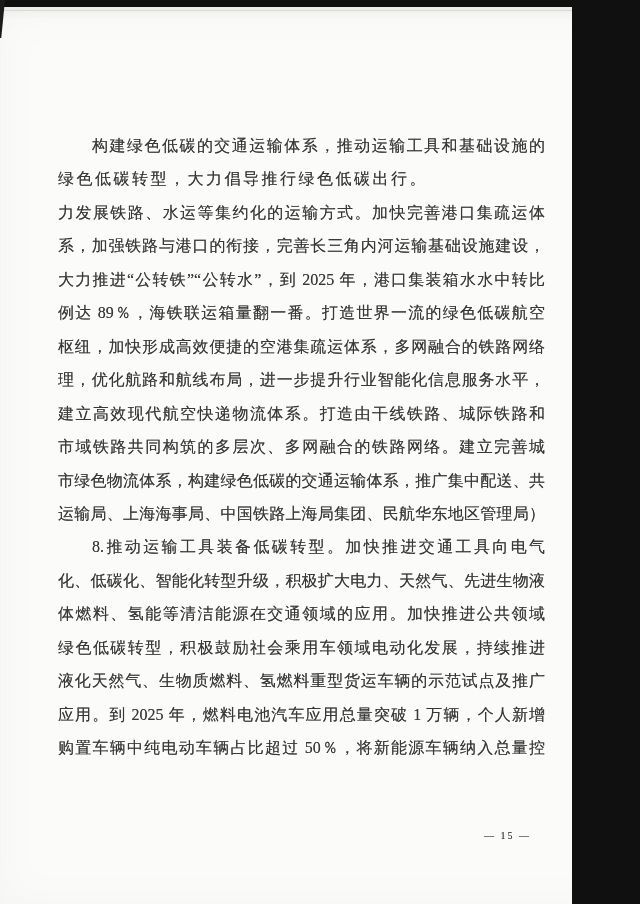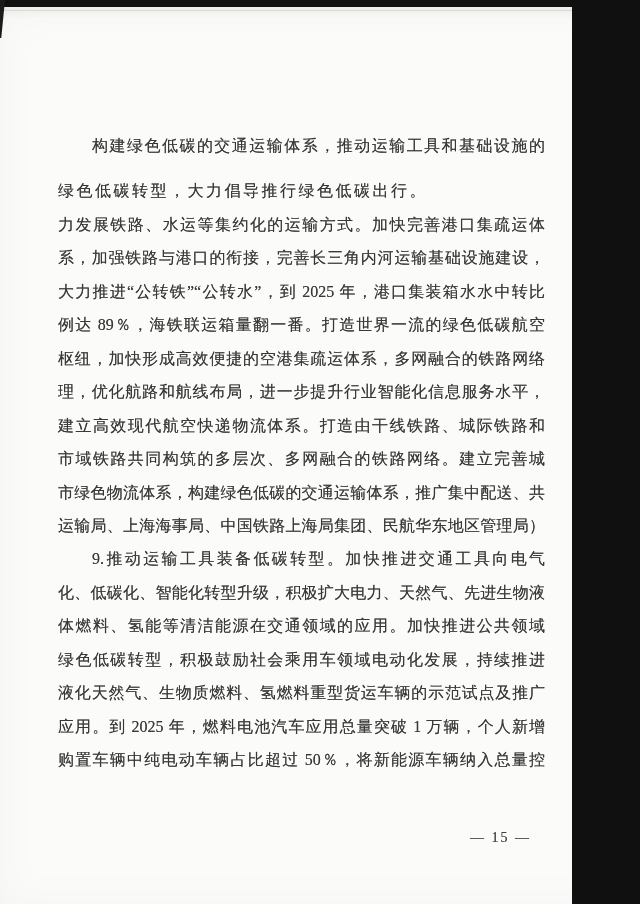--- a/index.html
+++ b/index.html
@@ -13,24 +13,24 @@
         border-top-right-radius:14px;
         border-right:1px solid #b9bab4;border-top:1px solid #d8d9d4;
         box-shadow:inset -4px 4px 8px rgba(0,0,0,0.035), inset 0 0 40px rgba(120,120,110,0.05);}
   .corner-notch{position:absolute;left:0;top:0;width:5px;height:38px;background:#1b1b1b;
                 clip-path:polygon(0 0,100% 0,25% 100%,0 100%);}
   .text-block{position:absolute;left:58px;top:118px;width:487px;
               color:var(--ink,#383838);font-size:16px;line-height:33.45px;
               text-shadow:0 0 0.6px rgba(56,56,56,0.65);}
   .line{text-align:justify;text-justify:inter-character;}
   .line.just{text-align-last:justify;}
-  .line.nojust{text-align-last:left;letter-spacing:2.5px;margin-top:12px;}
+  .line.nojust{text-align-last:left;letter-spacing:2.5px;}
   .line.indent{text-indent:34px;}
   .page-number{position:absolute;top:819px;left:58px;width:487px;box-sizing:border-box;
-               text-align:right;padding-right:14px;font-size:14px;letter-spacing:2px;
+               text-align:right;padding-right:14px;font-size:10px;letter-spacing:2px;
                color:#3f3f3f;text-shadow:0 0 0.6px rgba(60,60,60,0.6);}
 </style>
 </head>
 <body>
 
 <div class="scene">
   <div class="sheet-under"></div>
   <div class="page">
     <div class="text-block" id="text-block">
         <div class="paragraph">
@@ -43,21 +43,21 @@
           <div class="line just">大力推进“公转铁”“公转水”，到 2025 年，港口集装箱水水中转比</div>
           <div class="line just">例达 89％，海铁联运箱量翻一番。打造世界一流的绿色低碳航空</div>
           <div class="line just">枢纽，加快形成高效便捷的空港集疏运体系，多网融合的铁路网络</div>
           <div class="line just">理，优化航路和航线布局，进一步提升行业智能化信息服务水平，</div>
           <div class="line just">建立高效现代航空快递物流体系。打造由干线铁路、城际铁路和</div>
           <div class="line just">市域铁路共同构筑的多层次、多网融合的铁路网络。建立完善城</div>
           <div class="line just">市绿色物流体系，构建绿色低碳的交通运输体系，推广集中配送、共</div>
           <div class="line just">运输局、上海海事局、中国铁路上海局集团、民航华东地区管理局）</div>
         </div>
         <div class="paragraph">
-          <div class="line indent just">9.推动运输工具装备低碳转型。加快推进交通工具向电气</div>
+          <div class="line indent just">8.推动运输工具装备低碳转型。加快推进交通工具向电气</div>
           <div class="line just">化、低碳化、智能化转型升级，积极扩大电力、天然气、先进生物液</div>
           <div class="line just">体燃料、氢能等清洁能源在交通领域的应用。加快推进公共领域</div>
           <div class="line just">绿色低碳转型，积极鼓励社会乘用车领域电动化发展，持续推进</div>
           <div class="line just">液化天然气、生物质燃料、氢燃料重型货运车辆的示范试点及推广</div>
           <div class="line just">应用。到 2025 年，燃料电池汽车应用总量突破 1 万辆，个人新增</div>
           <div class="line just">购置车辆中纯电动车辆占比超过 50％，将新能源车辆纳入总量控</div>
         </div>
       </div>
     <div class="page-number">— 15 —</div>
   </div>

